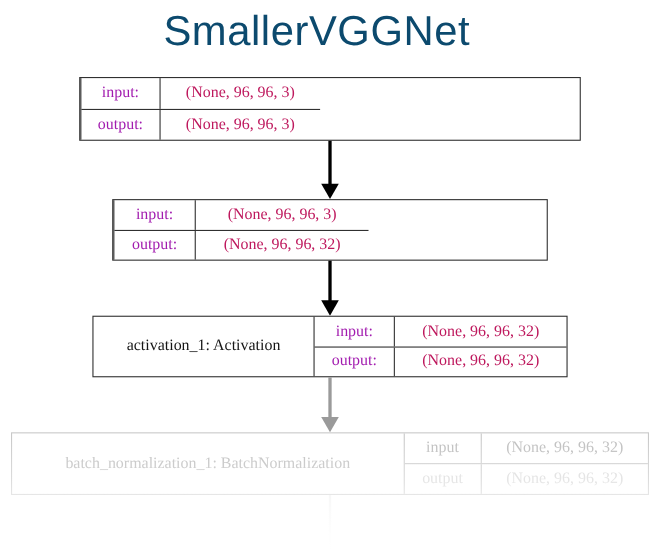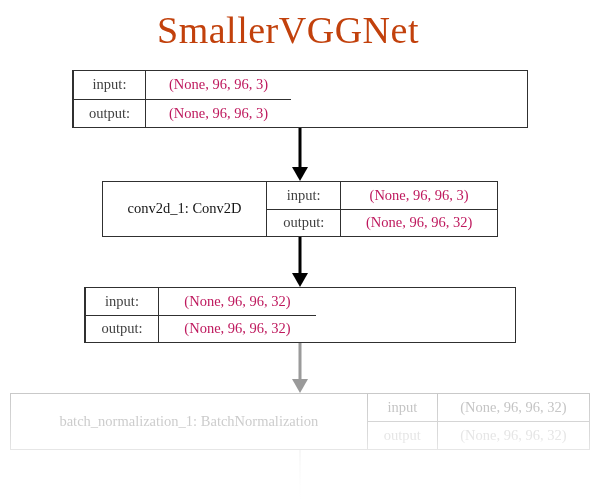--- a/index.html
+++ b/index.html
@@ -21,24 +21,24 @@
     height: 504px;
   }
 
   
   .title {
     position: absolute;
     left: 0;
     top: 8px;
     width: 576px;
     text-align: center;
-    font-family: Liberation Serif, serif;
+    font-family: Liberation Sans, sans-serif;
     font-size: 38px;
     letter-spacing: 0.5px;
-    color: #c2410c;
+    color: #0c4a6e;
     white-space: nowrap;
     font-weight: normal;
   }
 
   
   .node {
     position: absolute;
     box-sizing: border-box;
     display: flex;
     align-items: stretch;
@@ -69,21 +69,21 @@
   }
   .node .io-row.top {
     border-bottom: 1.5px solid #303030;
   }
   .node .io-label {
     display: flex;
     align-items: center;
     justify-content: center;
     box-sizing: border-box;
     font-size: 14.5px;
-    color: #404040;
+    color: #a21caf;
     white-space: nowrap;
     border-right: 1.5px solid #303030;
   }
   .node .io-value {
     display: flex;
     align-items: center;
     justify-content: center;
     box-sizing: border-box;
     font-size: 14.5px;
     color: #be185d;
@@ -175,39 +175,39 @@
       </div>
     </div>
   </div>
 
   <div class="arrow dark" style="left:285px; top:128px; width:30px; height:53px;">
     <div class="shaft" style="height:40px;"></div>
     <div class="head"></div>
   </div>
 
   <div class="node" style="left:102px; top:181px; width:396px; height:56px;">
-    <div class="name-cell" style="width:164px;">conv2d_1: Conv2D</div>
     <div class="io-block" style="width:232px;">
       <div class="io-row top">
         <div class="io-label" style="width:74px;">input:</div>
         <div class="io-value">(None, 96, 96, 3)</div>
       </div>
       <div class="io-row bottom">
         <div class="io-label" style="width:74px;">output:</div>
         <div class="io-value">(None, 96, 96, 32)</div>
       </div>
     </div>
   </div>
 
   <div class="arrow dark" style="left:285px; top:237px; width:30px; height:50px;">
     <div class="shaft" style="height:37px;"></div>
     <div class="head"></div>
   </div>
 
   <div class="node" style="left:84px; top:287px; width:432px; height:56px;">
+    <div class="name-cell" style="width:201px;">activation_1: Activation</div>
     <div class="io-block" style="width:231px;">
       <div class="io-row top">
         <div class="io-label" style="width:73px;">input:</div>
         <div class="io-value">(None, 96, 96, 32)</div>
       </div>
       <div class="io-row bottom">
         <div class="io-label" style="width:73px;">output:</div>
         <div class="io-value">(None, 96, 96, 32)</div>
       </div>
     </div>

